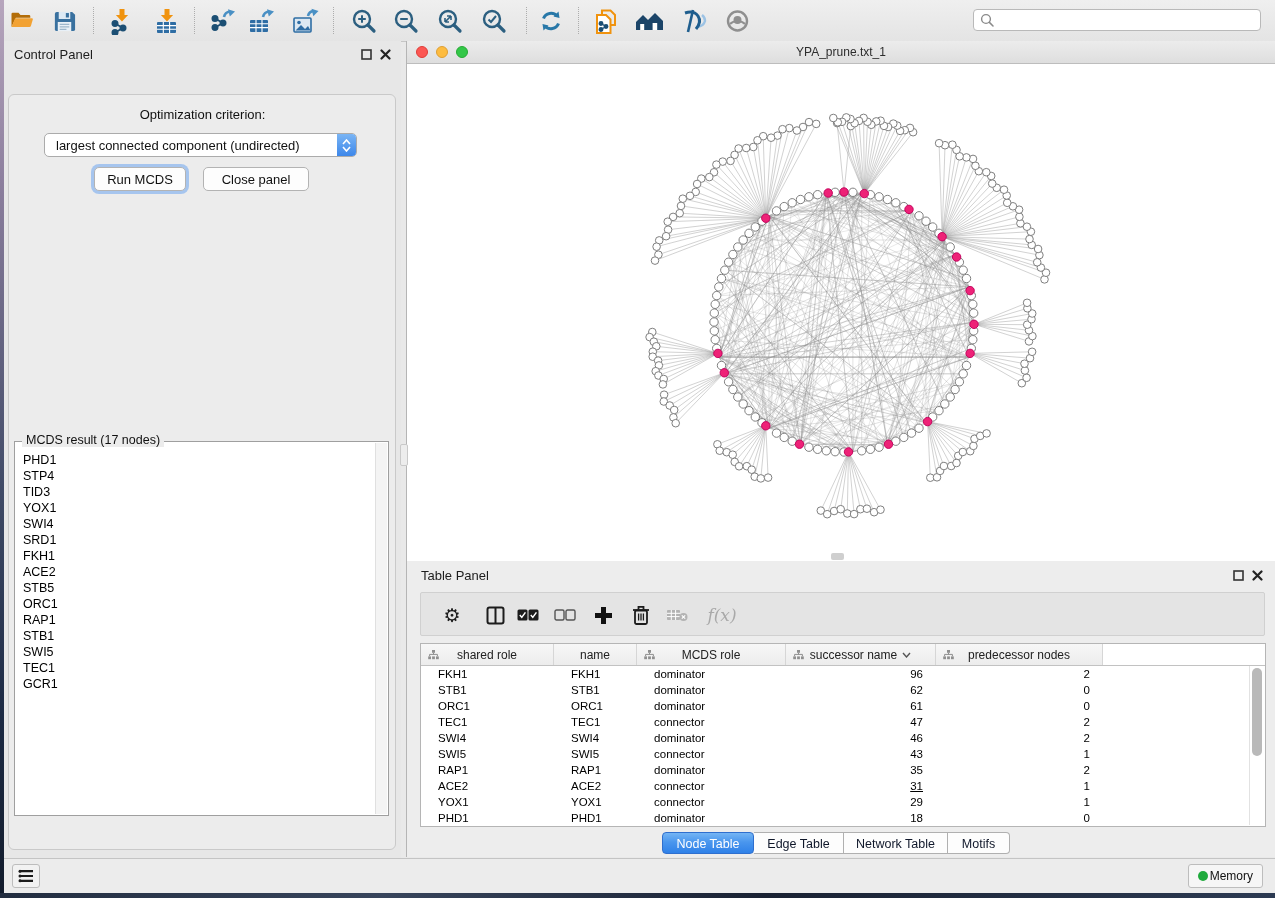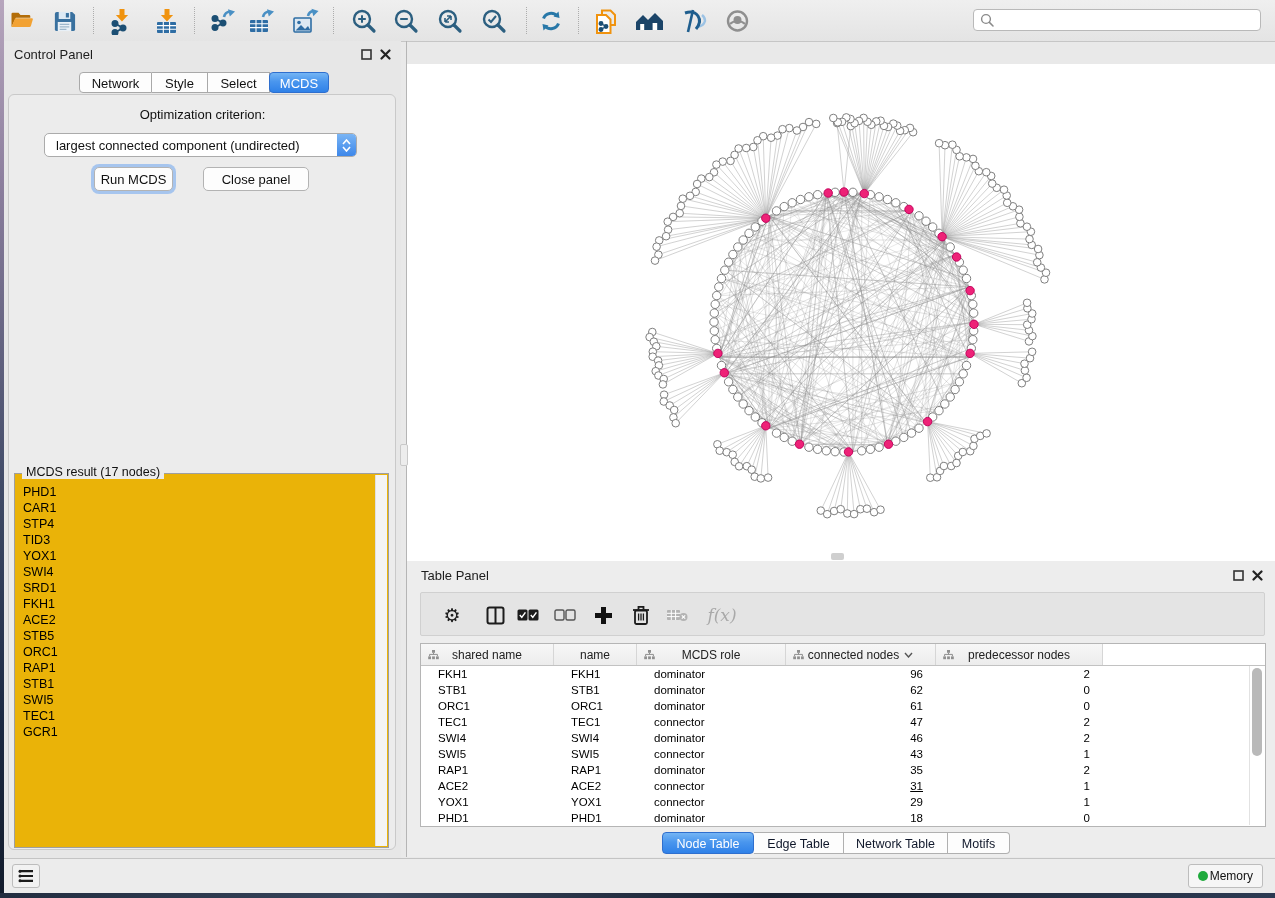--- a/index.html
+++ b/index.html
@@ -33,23 +33,23 @@
   .inner-panel{position:absolute;left:4px;top:53px;width:388px;height:756px;background:#ececec;
     border:1px solid #c9c9c9;border-radius:6px;box-sizing:border-box;}
   .opt-label{position:absolute;left:0;top:66px;width:100%;text-align:center;font-size:13px;color:#111;}
   .criterion{position:absolute;left:40px;top:92px;width:313px;height:24px;background:#fff;
     border:1px solid #ababab;border-radius:5px;box-sizing:border-box;display:flex;align-items:center;}
   .criterion .val{flex:1;font-size:13px;padding-left:11px;color:#111;white-space:nowrap;}
   .criterion .stepper{width:19px;height:22px;border-radius:0 4px 4px 0;
     background:linear-gradient(#7ab5f5,#3d87ea);display:flex;flex-direction:column;align-items:center;justify-content:center;gap:1px;}
   .btn{position:absolute;top:126px;height:24px;background:#fdfdfd;border:1px solid #b3b3b3;border-radius:5px;
     font-size:13px;color:#111;display:flex;align-items:center;justify-content:center;box-sizing:border-box;}
-  .btn.run{left:90px;width:79px;box-shadow:0 0 0 3px rgba(110,165,240,.55);}
+  .btn.run{left:90px;width:92px;box-shadow:0 0 0 3px rgba(110,165,240,.55);}
   .btn.closep{left:199px;width:106px;}
-  .groupbox{position:absolute;left:10px;top:432px;width:373px;height:373px;border:1px solid #9f9f9f;background:#eab308;}
+  .groupbox{position:absolute;left:10px;top:400px;width:373px;height:373px;border:1px solid #9f9f9f;background:#ffffff;}
   .groupbox .legend{position:absolute;left:7px;top:-9px;background:#ececec;padding:0 4px;font-size:12.5px;color:#111;}
   .mcds-list{position:absolute;left:1px;top:1px;right:12px;bottom:1px;overflow:hidden;padding-top:9px;}
   .mcds-item{font-size:12.5px;line-height:16px;padding-left:7px;color:#000;}
   .vtrack{position:absolute;right:1px;top:1px;bottom:1px;width:11px;background:#f4f4f4;border-left:1px solid #e0e0e0;}
 
   
   .net-window{position:absolute;left:402px;top:41px;width:869px;height:520px;border-left:1px solid #b5b5b5;box-sizing:border-box;}
   .net-titlebar{position:absolute;left:0;top:0;width:100%;height:23px;
     background:linear-gradient(#ececec,#dedede);border-bottom:1px solid #bdbdbd;box-sizing:border-box;}
   .tl{position:absolute;top:5px;width:12px;height:12px;border-radius:50%;box-sizing:border-box;}
@@ -261,65 +261,64 @@
     <div class="panel-title">Control Panel</div>
     <div class="panel-glyphs">
       <svg width="11" height="11" viewBox="0 0 11 11">
         <rect x="1" y="1" width="9" height="9" fill="none" stroke="#333" stroke-width="1.6"></rect>
       </svg>
       <svg width="11" height="11" viewBox="0 0 11 11">
         <path d="M1.5 1.5 9.5 9.5M9.5 1.5 1.5 9.5" stroke="#222" stroke-width="2.2" stroke-linecap="round"></path>
       </svg>
     </div>
     <div class="inner-panel"></div>
-    <div class="tabs">
-      <div class="tab" style="width:73px">Network</div>
-      <div class="tab" style="width:56px">Style</div>
-      <div class="tab" style="width:62px">Select</div>
-      <div class="tab active" style="width:60px">MCDS</div>
-    </div>
     <div class="opt-label">Optimization criterion:</div>
     <div class="criterion">
       <div class="val">largest connected component (undirected)</div>
       <div class="stepper">
         <svg width="9" height="6" viewBox="0 0 9 6">
             <path d="M1 5 4.5 1 8 5" fill="none" stroke="#fff" stroke-width="1.6"></path>
           </svg>
         <svg width="9" height="6" viewBox="0 0 9 6">
             <path d="M1 1 4.5 5 8 1" fill="none" stroke="#fff" stroke-width="1.6"></path>
           </svg>
       </div>
     </div>
     <div class="btn run">Run MCDS</div>
     <div class="btn closep">Close panel</div>
     <div class="groupbox">
       <div class="legend">MCDS result (17 nodes)</div>
       <div class="mcds-list">
           <div class="mcds-item">PHD1</div>
-          <div class="mcds-item">CAR1</div>
           <div class="mcds-item">STP4</div>
           <div class="mcds-item">TID3</div>
           <div class="mcds-item">YOX1</div>
           <div class="mcds-item">SWI4</div>
           <div class="mcds-item">SRD1</div>
           <div class="mcds-item">FKH1</div>
           <div class="mcds-item">ACE2</div>
           <div class="mcds-item">STB5</div>
           <div class="mcds-item">ORC1</div>
           <div class="mcds-item">RAP1</div>
           <div class="mcds-item">STB1</div>
           <div class="mcds-item">SWI5</div>
           <div class="mcds-item">TEC1</div>
           <div class="mcds-item">GCR1</div>
         </div>
       <div class="vtrack"></div>
     </div>
   </div>
 
   <div class="net-window">
+    <div class="net-titlebar">
+      <div class="tl" style="left:9px;background:#fc5753;border:1px solid #df3d38"></div>
+      <div class="tl" style="left:29px;background:#fdbc40;border:1px solid #de9f34"></div>
+      <div class="tl" style="left:49px;background:#33c748;border:1px solid #27aa35"></div>
+      <div class="net-title">YPA_prune.txt_1</div>
+    </div>
     <div class="net-canvas">
       <svg id="graph-svg" width="869" height="497" viewBox="0 0 869 497">
           <line x1="562.2" y1="293.1" x2="488.8" y2="138.8" stroke="#8f8f8f" stroke-opacity="0.32" stroke-width="0.8"></line>
           <line x1="562.2" y1="293.1" x2="480.5" y2="380.5" stroke="#8f8f8f" stroke-opacity="0.32" stroke-width="0.8"></line>
           <line x1="562.2" y1="293.1" x2="355.0" y2="358.8" stroke="#8f8f8f" stroke-opacity="0.32" stroke-width="0.8"></line>
           <line x1="562.2" y1="293.1" x2="321.6" y2="198.2" stroke="#8f8f8f" stroke-opacity="0.32" stroke-width="0.8"></line>
           <line x1="562.2" y1="293.1" x2="342.0" y2="169.3" stroke="#8f8f8f" stroke-opacity="0.32" stroke-width="0.8"></line>
           <line x1="562.2" y1="293.1" x2="308.2" y2="275.7" stroke="#8f8f8f" stroke-opacity="0.32" stroke-width="0.8"></line>
           <line x1="562.2" y1="293.1" x2="311.8" y2="293.1" stroke="#8f8f8f" stroke-opacity="0.32" stroke-width="0.8"></line>
           <line x1="562.2" y1="293.1" x2="311.8" y2="293.1" stroke="#8f8f8f" stroke-opacity="0.32" stroke-width="0.8"></line>
@@ -1165,21 +1164,21 @@
     <div class="ntable">
       <div class="thead">
           <div class="th" style="width: 133px;">
             <svg class="hicon" width="11" height="10" viewBox="0 0 11 10">
               <rect x="4" y="0" width="3" height="2.8" fill="#8f8f8f"></rect>
               <path d="M5.5 2.8v1.6M1.6 6.2V4.4h7.8v1.8" stroke="#8f8f8f" fill="none" stroke-width="1"></path>
               <rect x="0.2" y="6.4" width="2.8" height="2.8" fill="#8f8f8f"></rect>
               <rect x="4.1" y="6.4" width="2.8" height="2.8" fill="#8f8f8f"></rect>
               <rect x="8" y="6.4" width="2.8" height="2.8" fill="#8f8f8f"></rect>
             </svg>
-            <span>shared name</span>
+            <span>shared role</span>
           </div>
           <div class="th" style="width: 83px;">
             <span>name</span>
           </div>
           <div class="th" style="width: 149px;">
             <svg class="hicon" width="11" height="10" viewBox="0 0 11 10">
               <rect x="4" y="0" width="3" height="2.8" fill="#8f8f8f"></rect>
               <path d="M5.5 2.8v1.6M1.6 6.2V4.4h7.8v1.8" stroke="#8f8f8f" fill="none" stroke-width="1"></path>
               <rect x="0.2" y="6.4" width="2.8" height="2.8" fill="#8f8f8f"></rect>
               <rect x="4.1" y="6.4" width="2.8" height="2.8" fill="#8f8f8f"></rect>
@@ -1188,21 +1187,21 @@
             <span>MCDS role</span>
           </div>
           <div class="th" style="width: 150px;">
             <svg class="hicon" width="11" height="10" viewBox="0 0 11 10">
               <rect x="4" y="0" width="3" height="2.8" fill="#8f8f8f"></rect>
               <path d="M5.5 2.8v1.6M1.6 6.2V4.4h7.8v1.8" stroke="#8f8f8f" fill="none" stroke-width="1"></path>
               <rect x="0.2" y="6.4" width="2.8" height="2.8" fill="#8f8f8f"></rect>
               <rect x="4.1" y="6.4" width="2.8" height="2.8" fill="#8f8f8f"></rect>
               <rect x="8" y="6.4" width="2.8" height="2.8" fill="#8f8f8f"></rect>
             </svg>
-            <span>connected nodes</span>
+            <span>successor name</span>
             <svg width="9" height="6" viewBox="0 0 9 6">
               <path d="M1 1 4.5 5 8 1" fill="none" stroke="#555" stroke-width="1.4"></path>
             </svg>
           </div>
           <div class="th" style="width: 167px;">
             <svg class="hicon" width="11" height="10" viewBox="0 0 11 10">
               <rect x="4" y="0" width="3" height="2.8" fill="#8f8f8f"></rect>
               <path d="M5.5 2.8v1.6M1.6 6.2V4.4h7.8v1.8" stroke="#8f8f8f" fill="none" stroke-width="1"></path>
               <rect x="0.2" y="6.4" width="2.8" height="2.8" fill="#8f8f8f"></rect>
               <rect x="4.1" y="6.4" width="2.8" height="2.8" fill="#8f8f8f"></rect>

